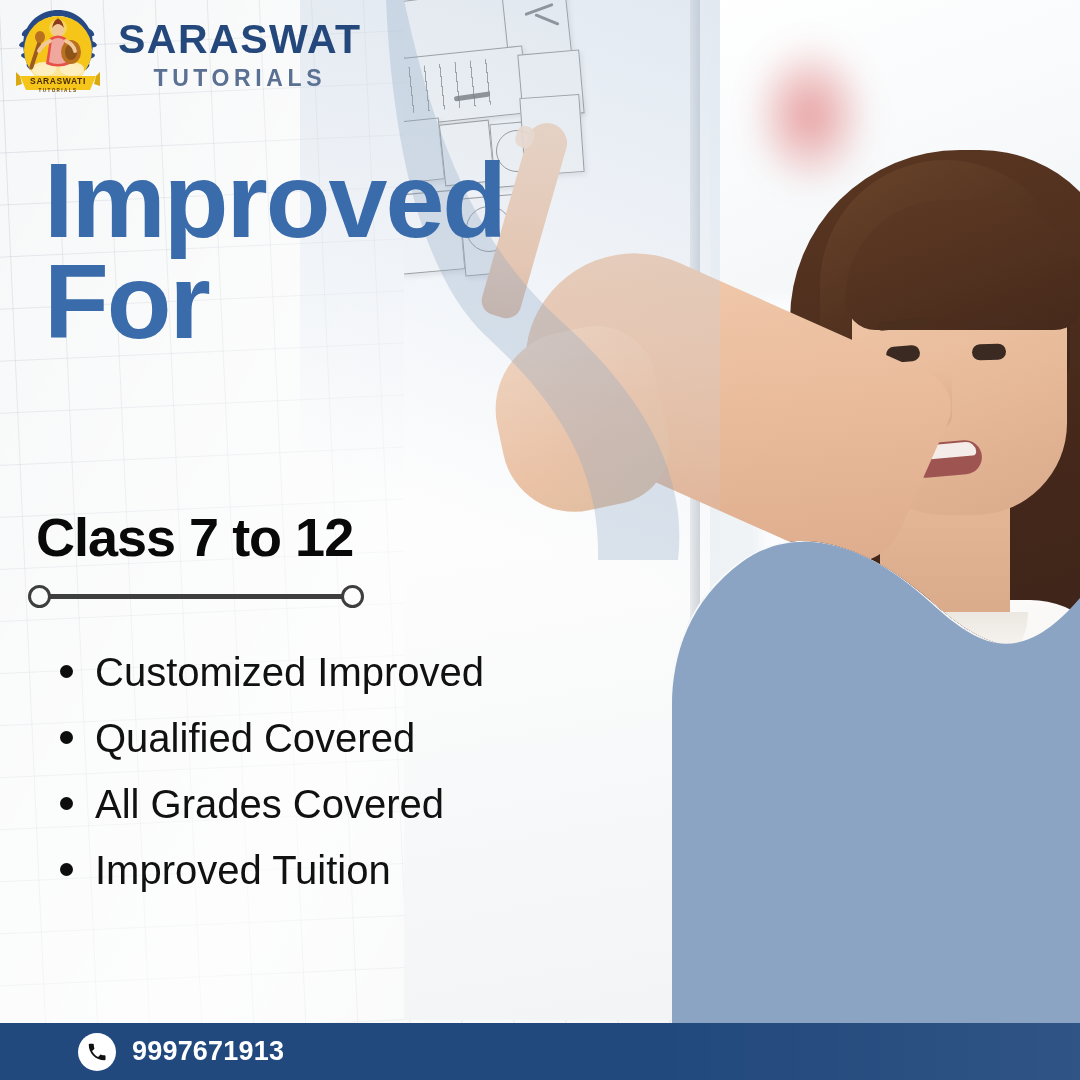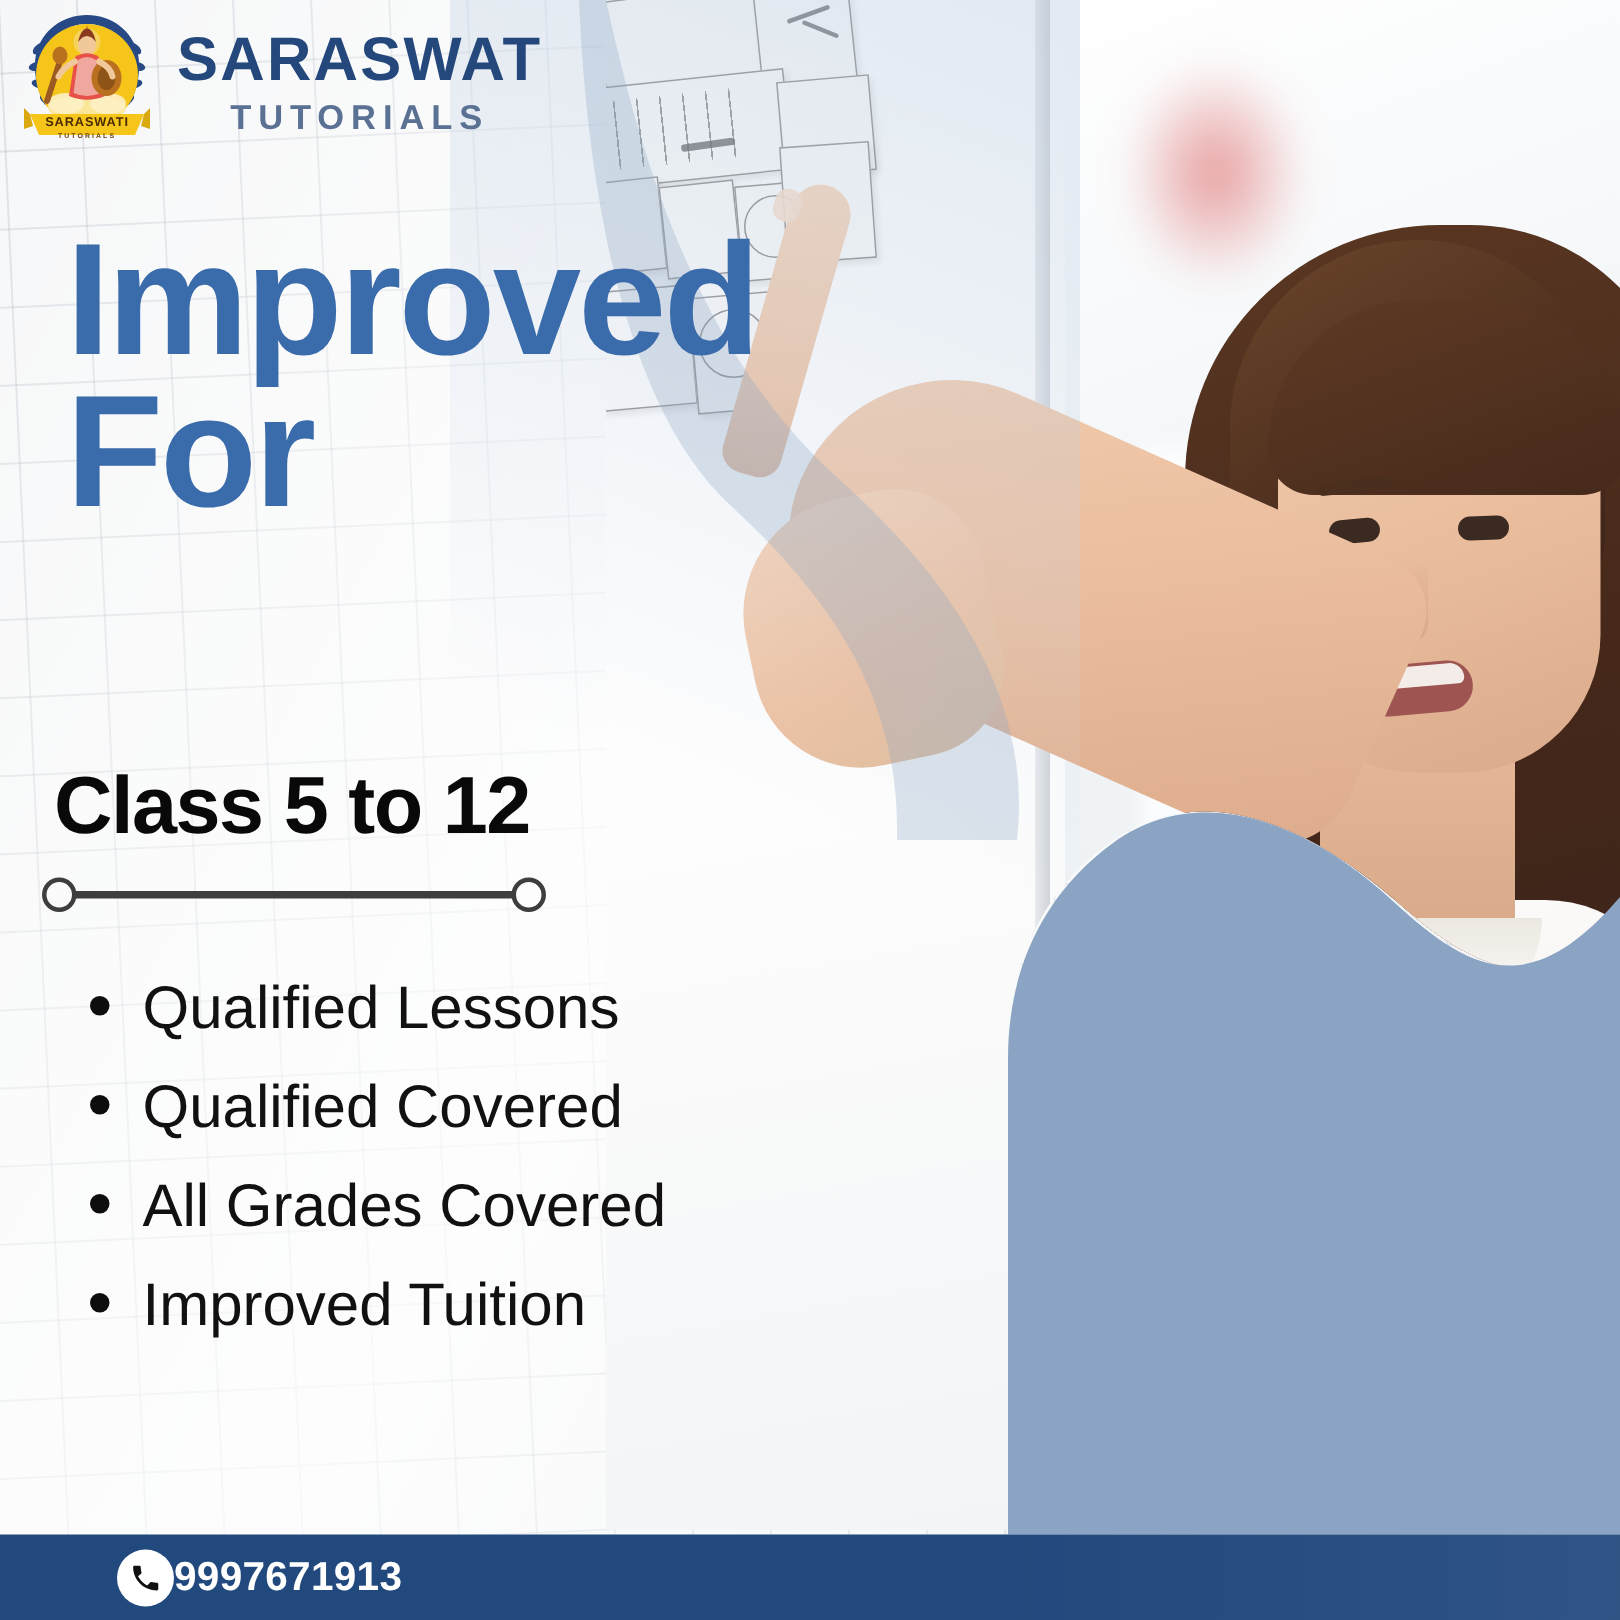--- a/index.html
+++ b/index.html
@@ -414,21 +414,21 @@
     display: flex;
     align-items: center;
   }
   .footer-shade {
     position: absolute;
     right: 0; top: 0; width: 420px; height: 57px;
     background: linear-gradient(90deg, rgba(255,255,255,0) 0%, rgba(255,255,255,0.06) 100%);
     pointer-events: none;
   }
   .contact {
-    display: flex; align-items: center; 
+    display: flex; align-items: center; gap: 16px;
     position: absolute;
   }
   .contact.phone { left: 78px; }
   .contact.web   { left: 600px; }
   .cicon {
     width: 38px; height: 38px;
     background: #ffffff;
     border-radius: 50%;
     display: flex; align-items: center; justify-content: center;
     flex: 0 0 auto;
@@ -574,32 +574,32 @@
       <span class="brand-main">SARASWAT</span>
       <span class="brand-sub">TUTORIALS</span>
     </div>
   </div>
 
   <div class="headline">
     <span>Improved</span>
     <span>For</span>
   </div>
 
-  <div class="subhead">Class 5 to 12</div>
+  <div class="subhead">Class 7 to 12</div>
 
   <div class="divider">
     <span class="ring"></span>
     <span class="bar"></span>
     <span class="ring"></span>
   </div>
 
   <ul class="bullets">
     <li>
       <span class="dot"></span>
-      <span>Qualified Lessons</span>
+      <span>Customized Improved</span>
     </li>
     <li>
       <span class="dot"></span>
       <span>Qualified Covered</span>
     </li>
     <li>
       <span class="dot"></span>
       <span>All Grades Covered</span>
     </li>
     <li>

